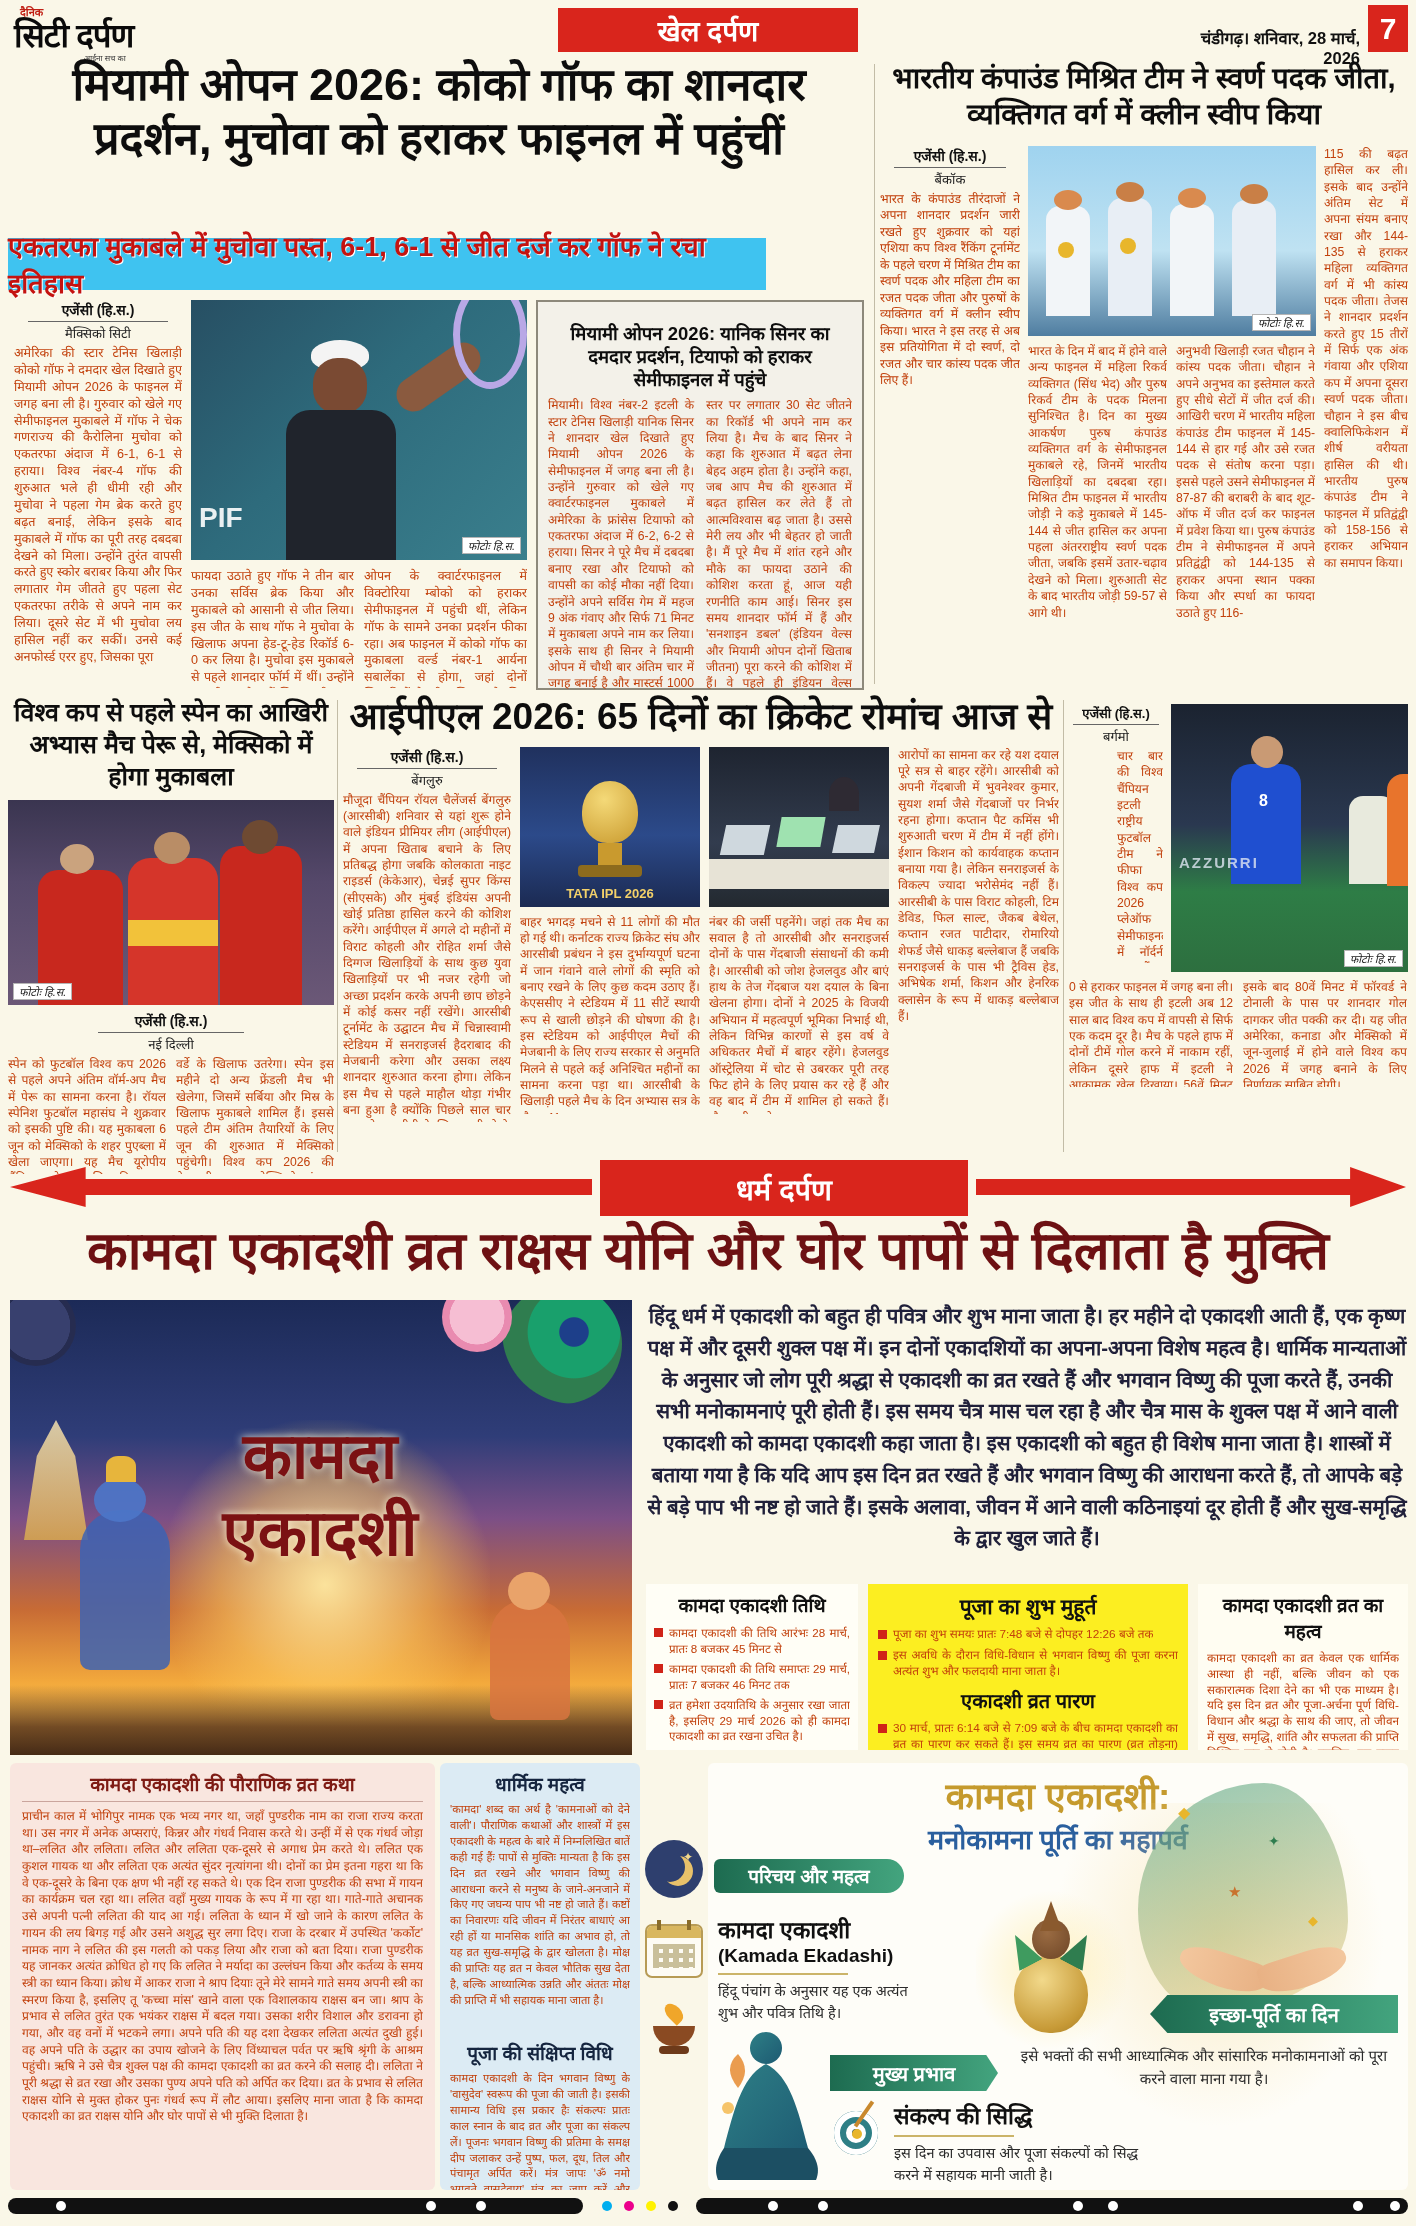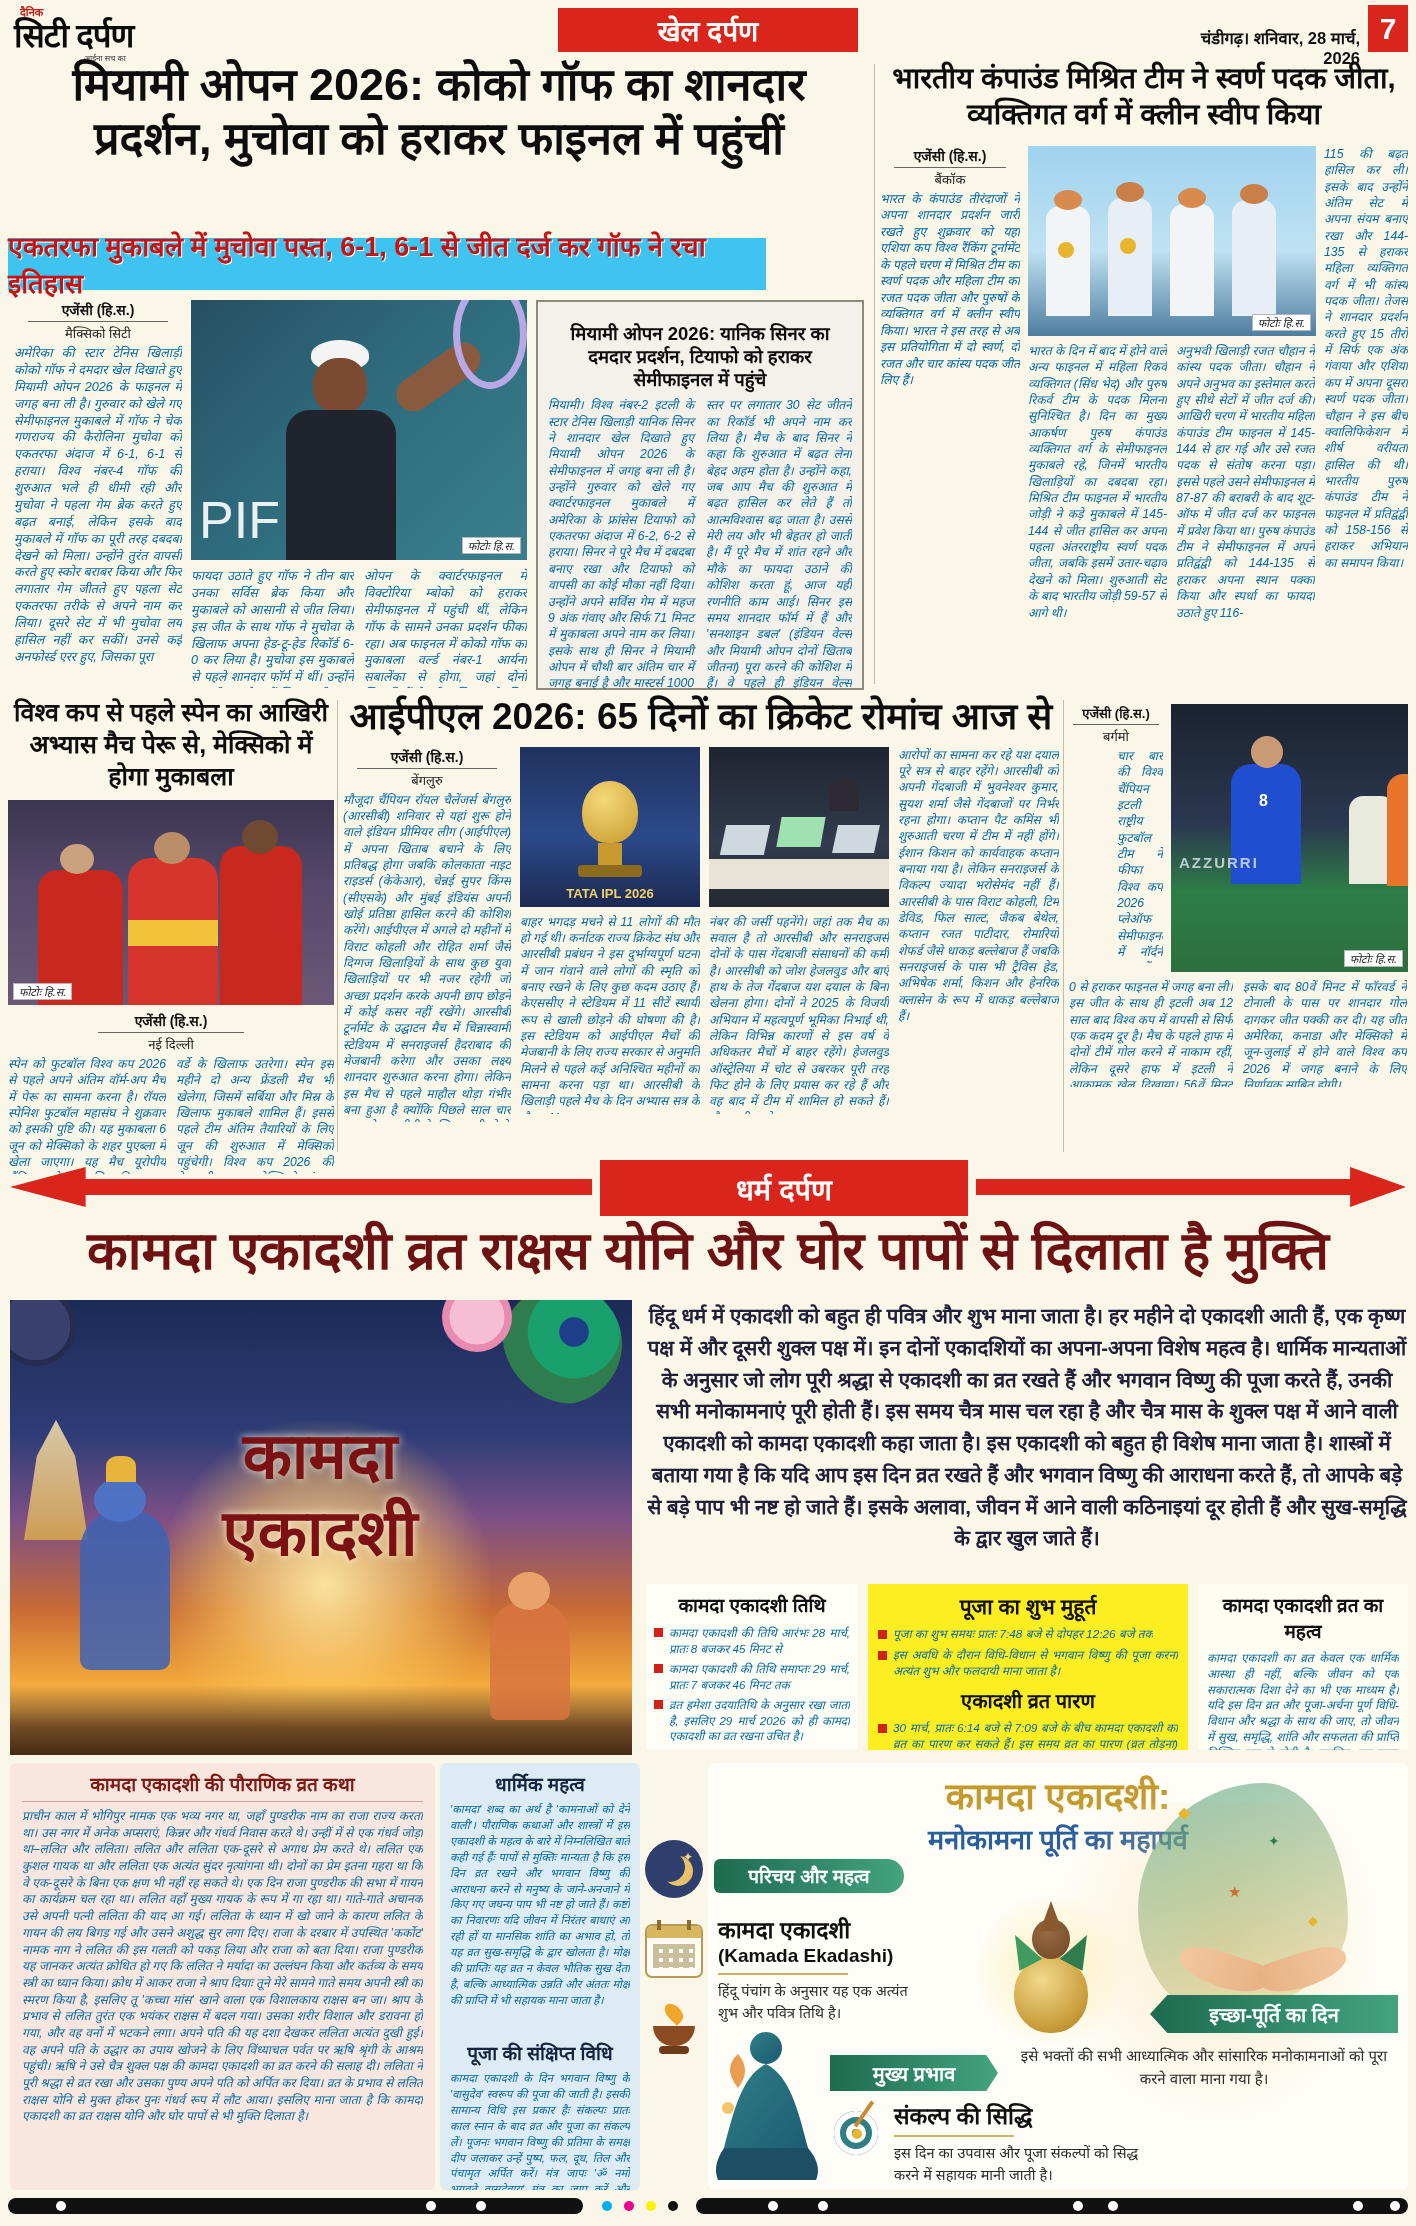--- a/index.html
+++ b/index.html
@@ -3,21 +3,21 @@
 <meta charset="utf-8">
 <style>
   html,body{margin:0;padding:0;background:#e8e4d4;}
   .paper{position:relative;width:1416px;height:2226px;background:#faf7e8;margin:0 auto;
          font-family:"Liberation Sans","DejaVu Sans",sans-serif;color:#141414;overflow:hidden;}
   .abs{position:absolute;}
   .hl{font-weight:800;color:#0d0d0d;text-align:center;}
   .byline{text-align:center;font-weight:bold;font-size:14px;color:#101010;}
   .byline-rule{border-top:1px solid #666;margin:2px 14px 2px 14px;}
   .city{text-align:center;font-size:13px;color:#202020;margin-bottom:3px;}
-  .btxt{font-size:12.6px;line-height:1.34;text-align:justify;color:#0369a1;overflow:hidden;font-style:italic;}
+  .btxt{font-size:12.6px;line-height:1.34;text-align:justify;color:#c2410c;overflow:hidden;}
   .photo{position:relative;overflow:hidden;background:#888;}
   .chip{position:absolute;background:#fff;color:#1a1a1a;font-style:italic;font-size:11px;
         padding:0 5px;border:1px solid #b5b5b5;white-space:nowrap;}
   .redbox{background:#d9251c;color:#fff;display:flex;align-items:center;justify-content:center;font-weight:800;}
   .arrow{background:#d9251c;height:40px;}
   .arrow.left{clip-path:polygon(0 50%,13% 0,13% 30%,100% 30%,100% 70%,13% 70%,13% 100%);}
   .arrow.right{clip-path:polygon(100% 50%,87% 0,87% 30%,0 30%,0 70%,87% 70%,87% 100%);}
   .bullet{display:flex;gap:6px;margin-bottom:5px;}
   .sq{flex:0 0 auto;width:9px;height:9px;background:#d02318;margin-top:3px;}
   .boxtitle{font-weight:800;font-size:19px;text-align:center;color:#101010;margin:2px 0 7px 0;}
@@ -54,21 +54,21 @@
         <div class="btxt" style="height:340px;">अमेरिका की स्टार टेनिस खिलाड़ी कोको गॉफ ने दमदार खेल दिखाते हुए मियामी ओपन 2026 के फाइनल में जगह बना ली है। गुरुवार को खेले गए सेमीफाइनल मुकाबले में गॉफ ने चेक गणराज्य की कैरोलिना मुचोवा को एकतरफा अंदाज में 6-1, 6-1 से हराया। विश्व नंबर-4 गॉफ की शुरुआत भले ही धीमी रही और मुचोवा ने पहला गेम ब्रेक करते हुए बढ़त बनाई, लेकिन इसके बाद मुकाबले में गॉफ का पूरी तरह दबदबा देखने को मिला। उन्होंने तुरंत वापसी करते हुए स्कोर बराबर किया और फिर लगातार गेम जीतते हुए पहला सेट एकतरफा तरीके से अपने नाम कर लिया। दूसरे सेट में भी मुचोवा लय हासिल नहीं कर सकीं। उनसे कई अनफोर्स्ड एरर हुए, जिसका पूरा</div>
       </div>
 
       <div style="width:336px;flex:0 0 auto;">
         <div class="photo" style="width:336px;height:260px;background:linear-gradient(135deg,#274f63 0%,#2e6b7c 45%,#3a7f8d 100%);">
           <div class="abs" style="left:120px;top:40px;width:58px;height:30px;background:#f4f4f4;border-radius:50% 50% 40% 40%;"></div>
           <div class="abs" style="left:122px;top:58px;width:54px;height:56px;background:#7a4a33;border-radius:45%;"></div>
           <div class="abs" style="left:95px;top:110px;width:110px;height:150px;background:#20242c;border-radius:24px 24px 0 0;"></div>
           <div class="abs" style="left:200px;top:60px;width:95px;height:34px;background:#8a5a3f;border-radius:18px;transform:rotate(-35deg);"></div>
           <div class="abs" style="left:262px;top:-20px;width:60px;height:95px;border:7px solid #b9a8e6;border-radius:50%;"></div>
-          <div class="abs" style="left:8px;bottom:10px;color:#ffffff;font-weight:400;font-size:52px;opacity:.9;">PIF</div>
+          <div class="abs" style="left:8px;bottom:26px;color:#ffffff;font-weight:700;font-size:28px;opacity:.9;">PIF</div>
           <div class="chip" style="right:6px;bottom:6px;">फोटोः हि.स.</div>
         </div>
         <div style="display:flex;gap:10px;margin-top:8px;">
           <div class="btxt" style="width:163px;height:120px;">फायदा उठाते हुए गॉफ ने तीन बार उनका सर्विस ब्रेक किया और मुकाबले को आसानी से जीत लिया। इस जीत के साथ गॉफ ने मुचोवा के खिलाफ अपना हेड-टू-हेड रिकॉर्ड 6-0 कर लिया है। मुचोवा इस मुकाबले से पहले शानदार फॉर्म में थीं। उन्होंने इस सीजन दोहा में खिताब जीता था और मियामी</div>
           <div class="btxt" style="width:163px;height:120px;">ओपन के क्वार्टरफाइनल में विक्टोरिया म्बोको को हराकर सेमीफाइनल में पहुंची थीं, लेकिन गॉफ के सामने उनका प्रदर्शन फीका रहा। अब फाइनल में कोको गॉफ का मुकाबला वर्ल्ड नंबर-1 आर्यना सबालेंका से होगा, जहां दोनों खिलाड़ियों के बीच खिताब के लिए कड़ी टक्कर देखने को मिल सकती है।</div>
         </div>
       </div>
 
       <div style="flex:1;background:#f3f1e9;border:2px solid #8d897b;padding:20px 10px;">
         <div style="font-weight:800;font-size:18.5px;text-align:center;line-height:1.25;margin-bottom:6px;color:#0d0d0d;">मियामी ओपन 2026: यानिक सिनर का दमदार प्रदर्शन, टियाफो को हराकर सेमीफाइनल में पहुंचे</div>

